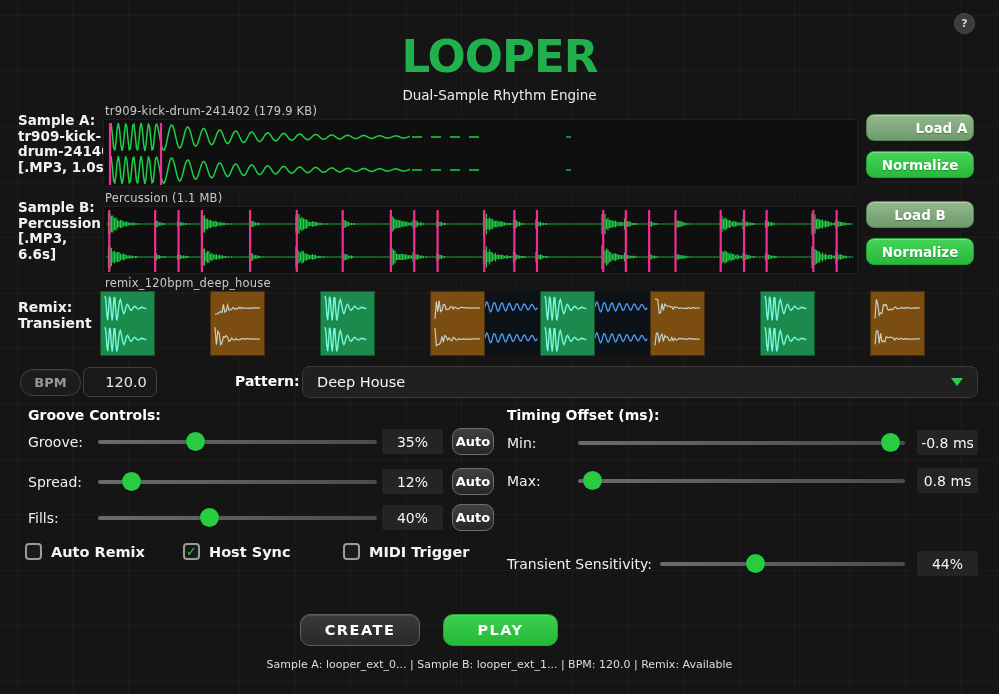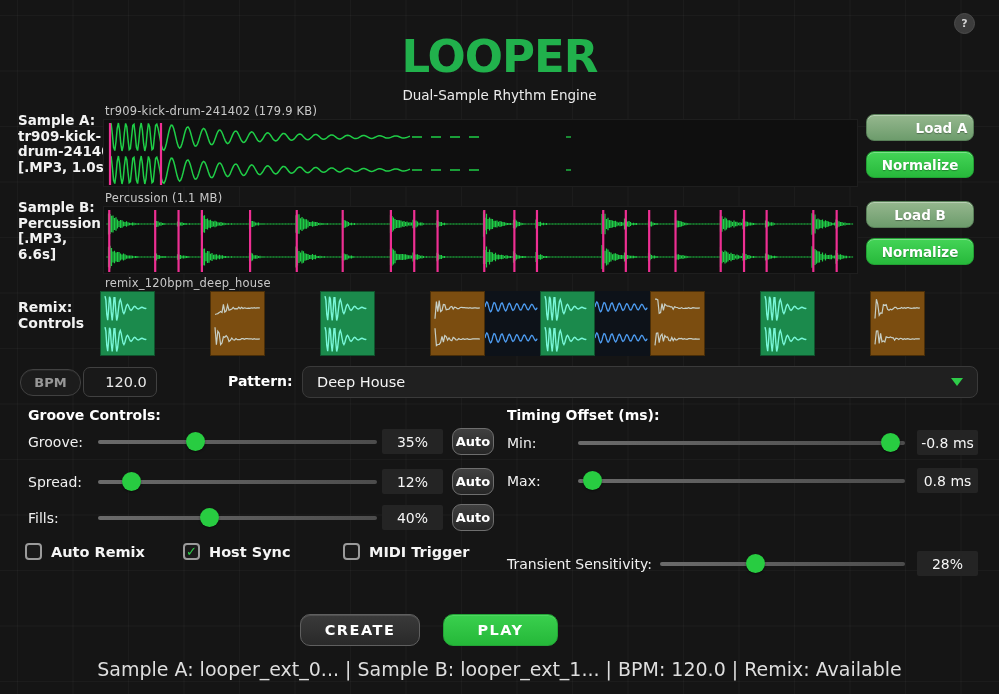--- a/index.html
+++ b/index.html
@@ -46,21 +46,21 @@
   .tile-perc { background:#7b4d10; border:1px solid rgba(0,0,0,.4); }
   .tile-blue { background:#0d1219; }
 
   
   .bpm-btn { left:20px; top:369px; width:61px; height:27px; border-radius:13px; background:#1c1c1c;
     border:1px solid #414141; color:#979797; font-weight:700; font-size:13px;
     display:flex; align-items:center; justify-content:center; box-shadow:inset 0 1px 0 rgba(255,255,255,.05); }
   .bpm-input { left:83px; top:367px; width:74px; height:30px; border-radius:7px; background:#191919;
     border:1px solid #414141; color:#e8e8e8; font-size:14.5px; text-align:center;
     font-family:"DejaVu Sans","Liberation Sans",sans-serif;padding-left:12px; }
-  .pattern-label { left:228px; top:373px; font-weight:700; font-size:14px; color:#fff; }
+  .pattern-label { left:235px; top:373px; font-weight:700; font-size:14px; color:#fff; }
   .dropdown { left:302px; top:366px; width:676px; height:32px; border-radius:8px; background:#202020;
     border:1px solid #3a3a3a; display:flex; align-items:center; padding:0 14px; color:#f4f4f4;
     font-size:14.5px; cursor:pointer; }
   .caret { margin-left:auto; width:0; height:0; border-left:6px solid transparent;
     border-right:6px solid transparent; border-top:8px solid #2ecc49; }
 
   
   .sec-heading { font-weight:700; font-size:14px; color:#fff; }
 
   
@@ -86,21 +86,21 @@
   .cb.checked::after { content:"✓"; color:#2ecc49; font-size:13px; font-weight:700; line-height:1; }
   .cb-label { margin-left:9px; font-size:14.5px; font-weight:600; color:#f5f5f5; }
 
   
   .act-btn { top:614px; height:32px; border-radius:10px; color:#fff; font-weight:700; font-size:14.5px;
     letter-spacing:1.5px; display:flex; align-items:center; justify-content:center; cursor:pointer;
     border:1px solid #5f5f5f; background:linear-gradient(#3a3a3a,#292929);
     box-shadow:inset 0 1px 0 rgba(255,255,255,.12); }
   .act-play { background:linear-gradient(#3ad04e,#25b839); border-color:#22a535; }
 
-  .status-bar { left:0; right:0; top:658px; text-align:center; font-size:19px; color:#dedede; }
+  .status-bar { left:0; right:0; top:658px; text-align:center; font-size:11px; color:#dedede; }
 </style>
 </head>
 <body>
 
 <div id="app">
 
   <div class="abs help-btn">?</div>
   <div class="abs app-subtitle">Dual-Sample Rhythm Engine</div>
   <div class="abs app-title">LOOPER</div>
 
@@ -160,21 +160,21 @@
         <path d="M709.3199999999999 3V65" stroke="#ee2f93" stroke-width="2.2" fill="none"></path>
         <path d="M732.663 3V65" stroke="#ee2f93" stroke-width="2.2" fill="none"></path>
       </svg>
     </div>
   <div class="abs side-btn btn-sage" style="top:201px;">Load B</div>
   <div class="abs side-btn btn-green" style="top:238px;">Normalize</div>
 
   <div class="abs wave-title" style="top:276px;">remix_120bpm_deep_house</div>
   <div class="abs side-label remix-side" style="top:300px;">
     <div>Remix:</div>
-    <div>Controls</div>
+    <div>Transient</div>
   </div>
   <div id="remixRow">
       <div class="tile tile-kick" style="left: 100px;"><svg width="53" height="63" viewBox="0 0 53 63">
           <path d="M4.0 4.2L4.9 8.1L5.8 22.5L6.7 28.2L7.6 17.7L8.5 4.9L9.4 6.9L10.3 21.0L11.2 28.5L12.1 19.4L13.0 5.8L13.9 5.8L14.8 19.4L15.7 28.5L16.6 24.8L17.5 16.7L18.4 9.8L19.3 7.5L20.2 10.3L21.1 15.5L22.0 20.1L22.9 21.5L23.8 19.8L24.7 16.3L25.6 13.3L26.5 12.4L27.4 13.5L28.3 15.8L29.2 17.7L30.1 18.4L31.0 17.6L31.9 16.1L32.8 14.9L33.7 14.4L34.6 14.9L35.5 15.9L36.4 16.7L37.3 17.0L38.2 16.7L39.1 16.1L40.0 15.5L40.9 15.3L41.8 15.5L42.7 16.0L43.6 16.3L44.5 16.5L45.4 16.4" stroke="#79f7d9" stroke-width="1.4" fill="none"></path>
           <path d="M4.0 35.2L4.9 39.1L5.8 53.5L6.7 59.2L7.6 48.7L8.5 35.9L9.4 37.9L10.3 52.0L11.2 59.5L12.1 50.4L13.0 36.8L13.9 36.8L14.8 50.4L15.7 59.5L16.6 55.8L17.5 47.7L18.4 40.8L19.3 38.5L20.2 41.3L21.1 46.5L22.0 51.1L22.9 52.5L23.8 50.8L24.7 47.3L25.6 44.3L26.5 43.4L27.4 44.5L28.3 46.8L29.2 48.7L30.1 49.4L31.0 48.6L31.9 47.1L32.8 45.9L33.7 45.4L34.6 45.9L35.5 46.9L36.4 47.7L37.3 48.0L38.2 47.7L39.1 47.1L40.0 46.5L40.9 46.3L41.8 46.5L42.7 47.0L43.6 47.3L44.5 47.5L45.4 47.4" stroke="#79f7d9" stroke-width="1.4" fill="none"></path>
         </svg></div>
       <div class="tile" style="left: 155px;"></div>
       <div class="tile tile-perc" style="left: 210px;"><svg width="53" height="63" viewBox="0 0 53 63">
           <path d="M4.0 22.3L5.4 22.0L6.8 21.6L8.2 20.6L9.6 19.5L11.0 20.4L12.4 12.4L13.8 20.0L15.2 18.8L16.6 13.2L18.0 18.2L19.4 17.6L20.8 17.1L22.2 15.3L23.6 16.8L25.0 16.6L26.4 16.8L27.8 15.2L29.2 16.6L30.6 15.4L32.0 16.5L33.4 15.8L34.8 16.2L36.2 16.3L37.6 16.2L39.0 16.3L40.4 15.8L41.8 16.2L43.2 15.7L44.6 16.2L46.0 15.9L47.4 15.9L48.8 15.9" stroke="#c7cfc6" stroke-width="1.2" fill="none"></path>
           <path d="M4.0 35.3L5.4 52.7L6.8 39.2L8.2 41.3L9.6 52.5L11.0 50.9L12.4 44.8L13.8 45.2L15.2 43.7L16.6 45.3L18.0 49.5L19.4 48.3L20.8 46.0L22.2 47.8L23.6 48.0L25.0 46.5L26.4 47.6L27.8 47.5L29.2 47.7L30.6 46.7L32.0 46.7L33.4 47.4L34.8 46.7L36.2 46.7L37.6 46.8L39.0 46.8L40.4 46.8L41.8 47.3L43.2 46.7L44.6 47.2L46.0 47.2L47.4 47.2L48.8 46.8" stroke="#c7cfc6" stroke-width="1.2" fill="none"></path>
@@ -279,21 +279,21 @@
     <div class="track r-track-wide">
       <div class="thumb" style="left: calc(4.5% - 9.5px);"></div>
     </div>
     <div class="valbox r-val">0.8 ms</div>
   </div>
   <div class="srow" style="top:550px;">
     <div class="lab r-lab">Transient Sensitivity:</div>
     <div class="track r-track-narrow">
       <div class="thumb" style="left: calc(39% - 9.5px);"></div>
     </div>
-    <div class="valbox r-val">28%</div>
+    <div class="valbox r-val">44%</div>
   </div>
 
   <div class="abs act-btn" style="left:300px; width:120px;">CREATE</div>
   <div class="abs act-btn act-play" style="left:443px; width:115px;">PLAY</div>
 
   <div class="abs status-bar">Sample A: looper_ext_0... | Sample B: looper_ext_1... | BPM: 120.0 | Remix: Available</div>
 
 </div>
 
 </body></html>

